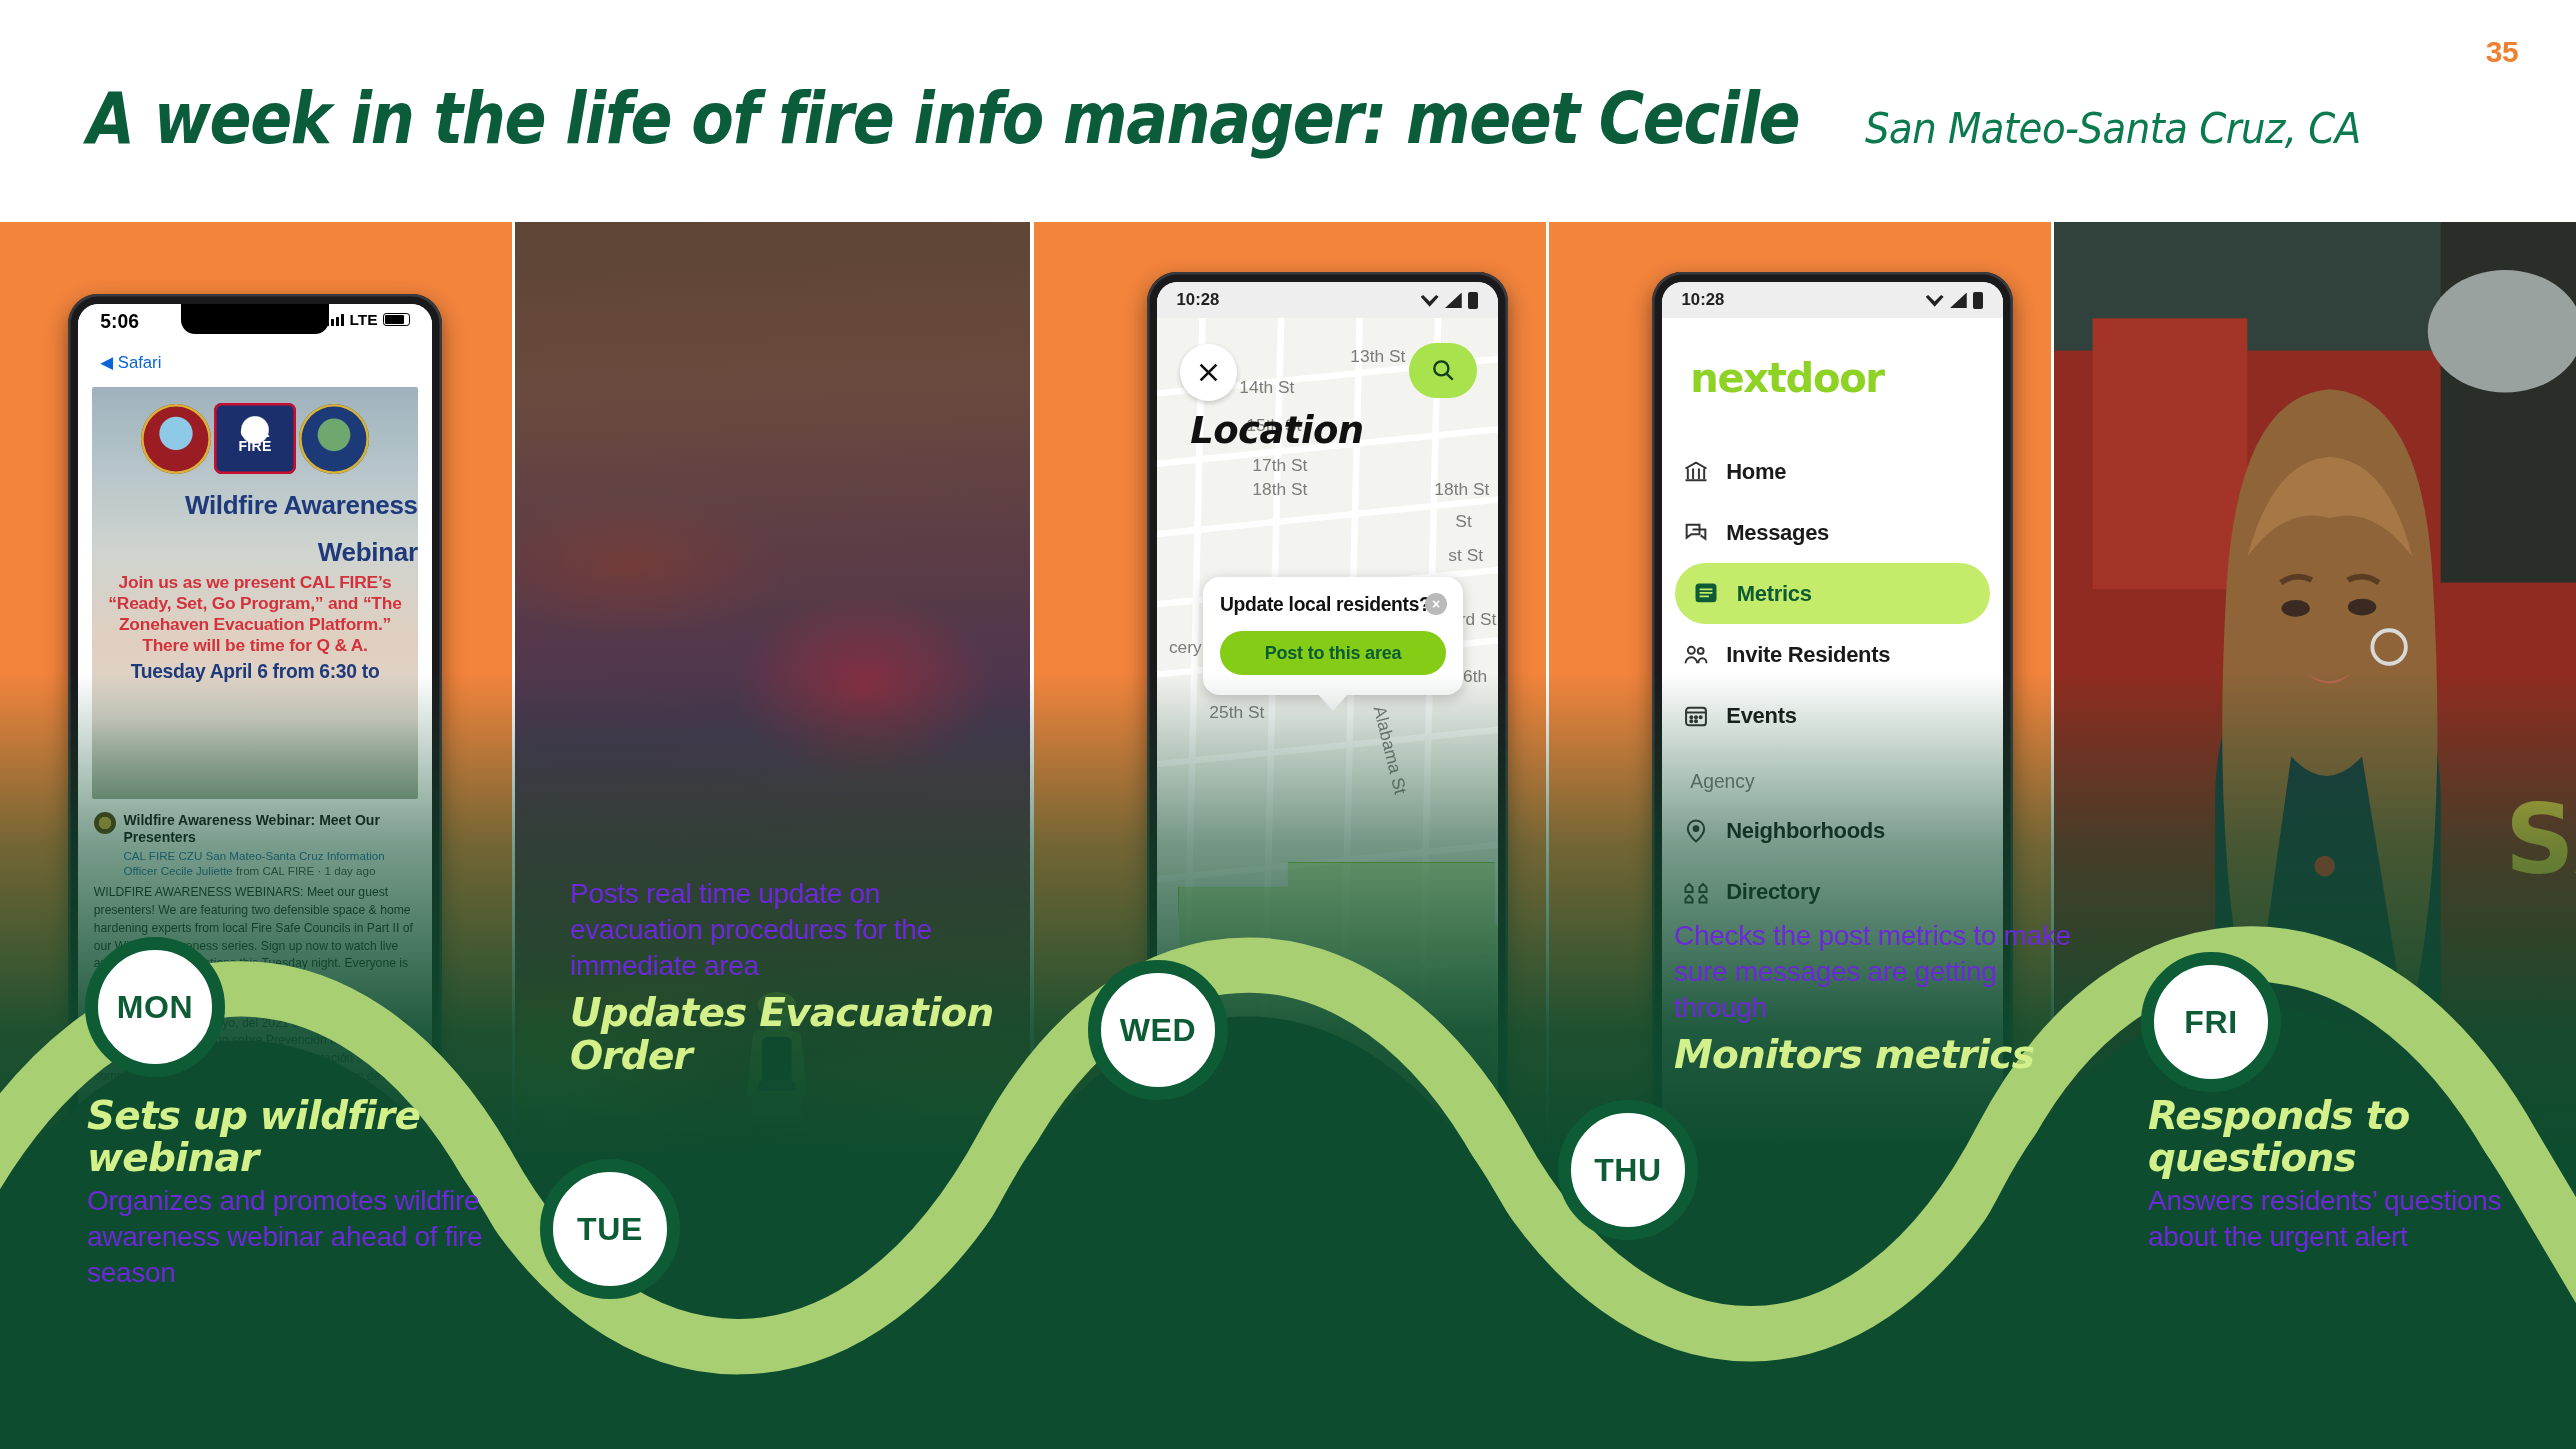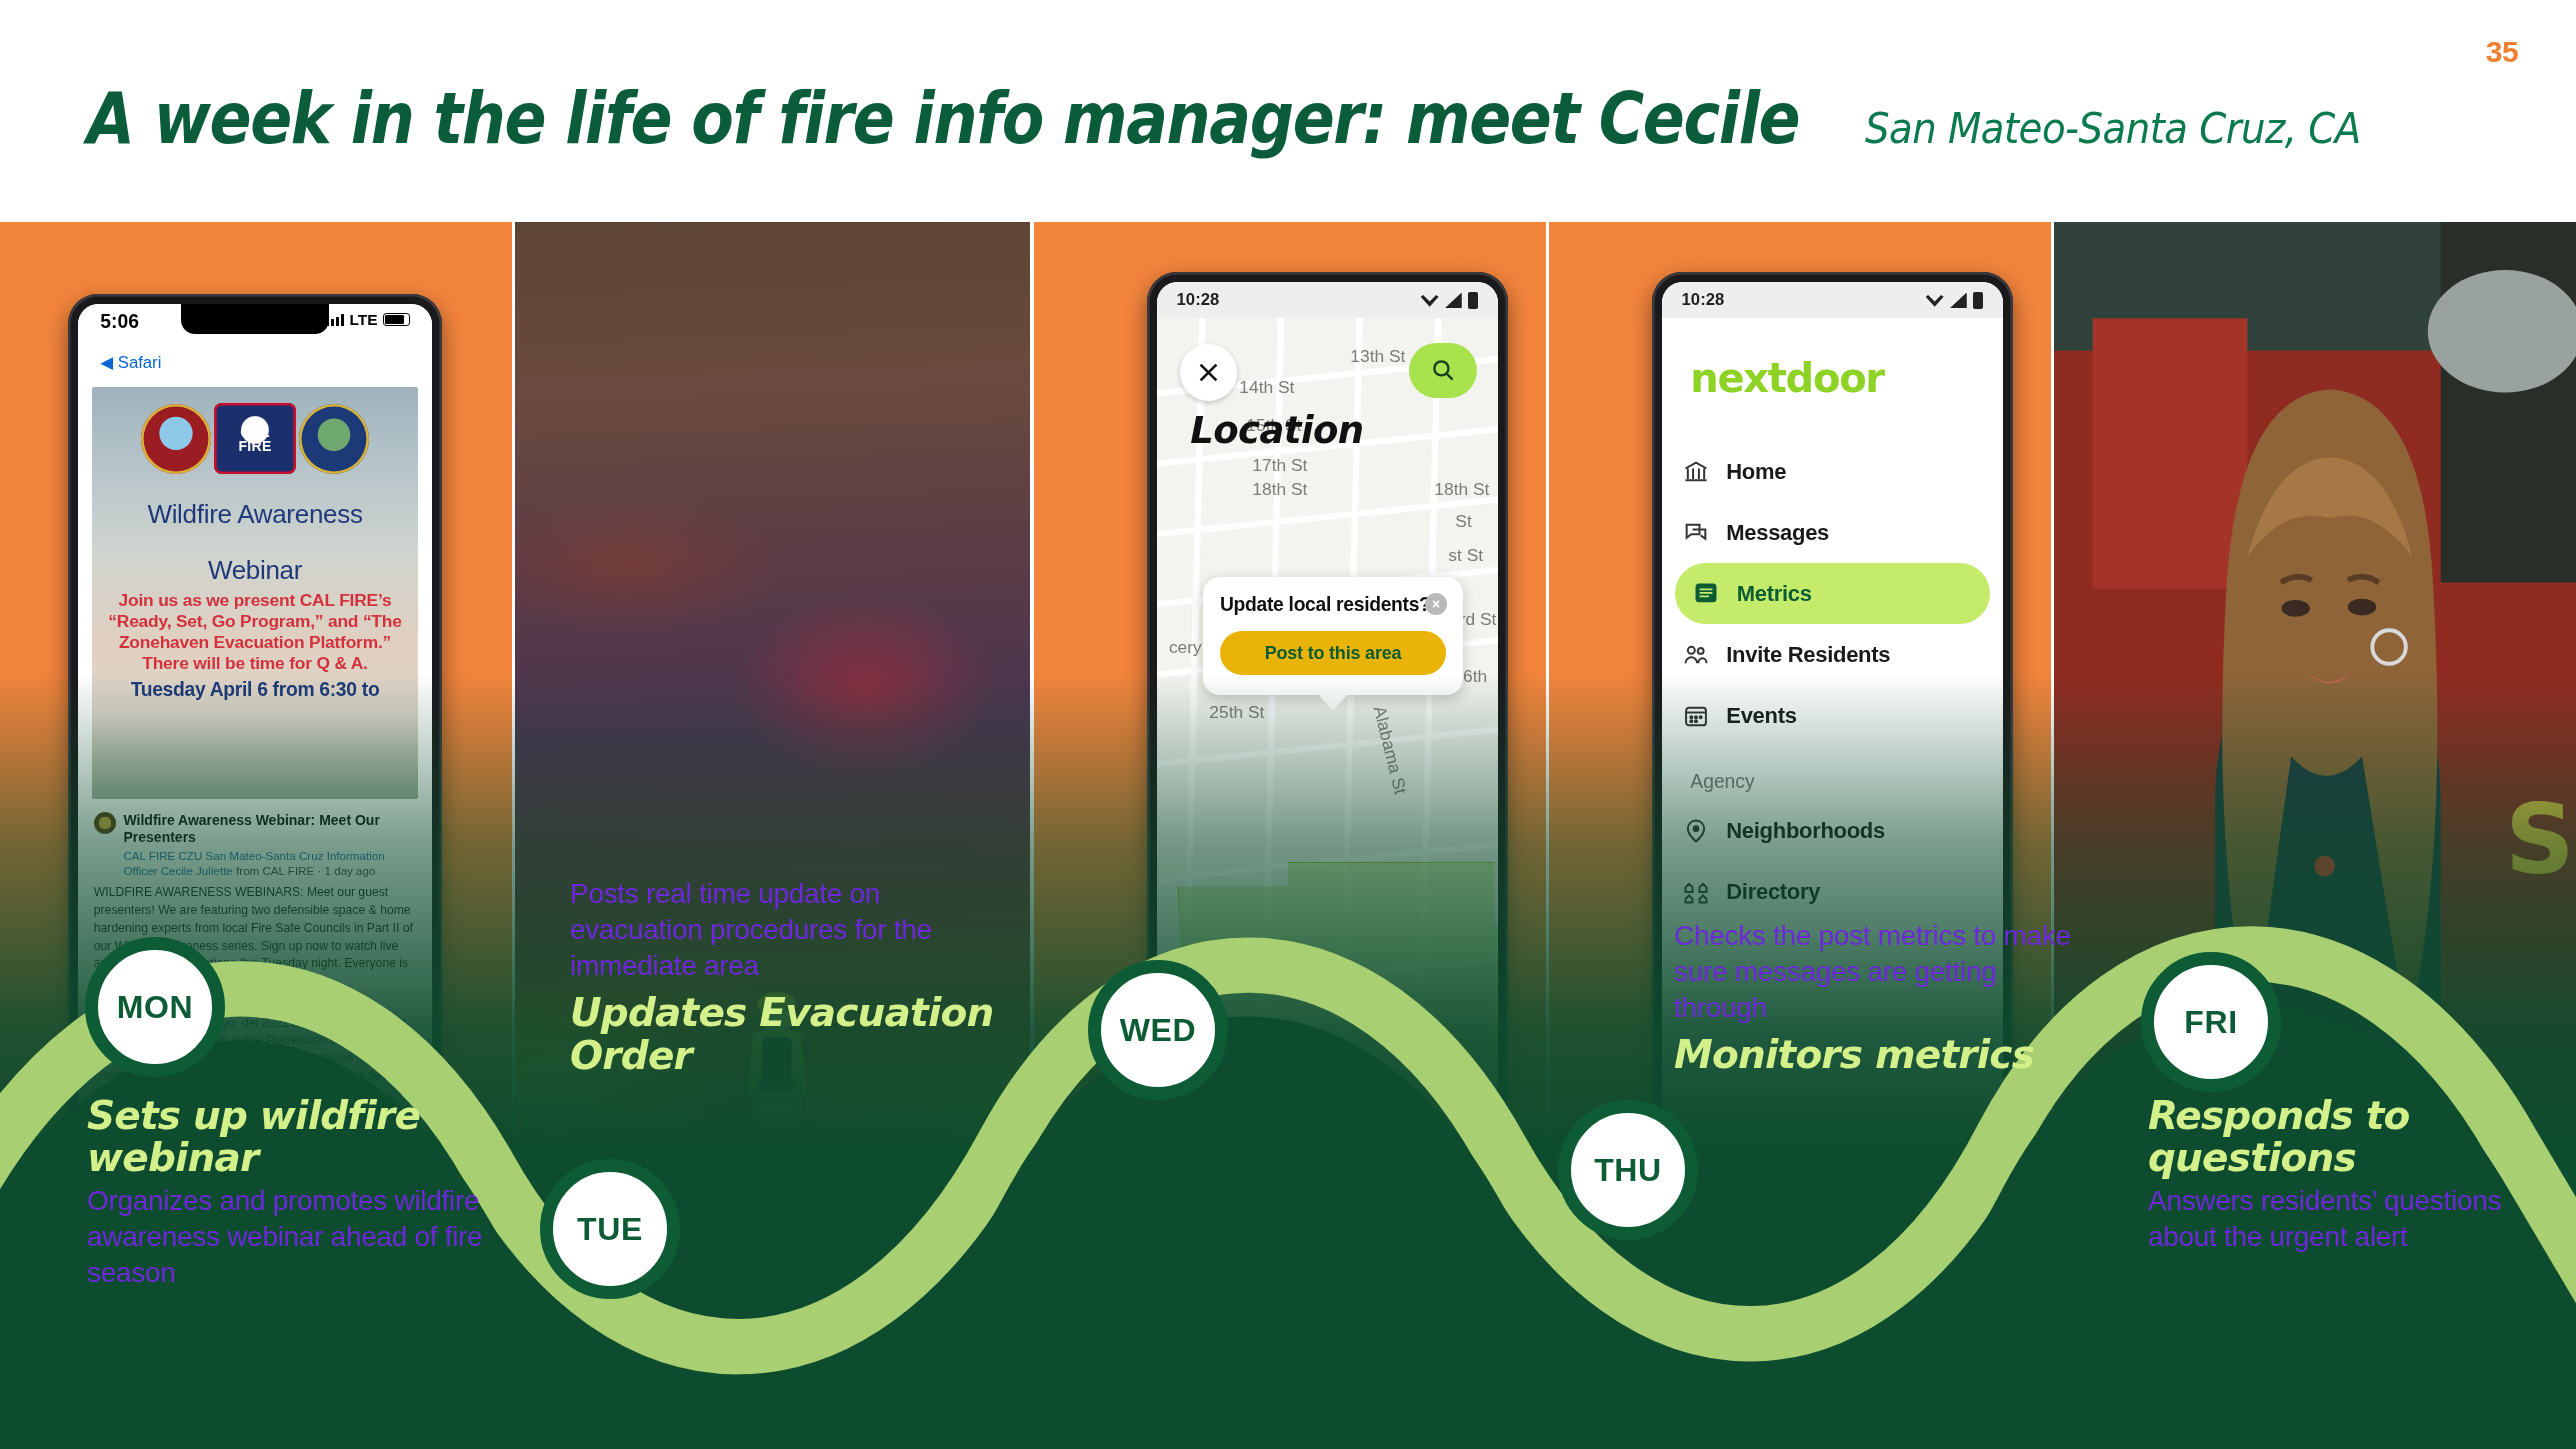--- a/index.html
+++ b/index.html
@@ -82,21 +82,21 @@
            background: linear-gradient(180deg,#9fb2bc 0%, #b4c3c9 18%, #cfd4cf 40%, #e0cfc0 62%, #ded6cc 80%, #9fae9a 100%); }
   .badges { display: flex; justify-content: center; align-items: center; gap: 2.6px; padding-top: 16.7px; }
   .badge { width: 70px; height: 70px; position: relative; }
   .badge-shield { position:absolute; inset:0; border-radius: 50%; }
   .badge-1 .badge-shield { background: radial-gradient(circle at 50% 42%, #8fc9e8 0 30%, #9b1c23 32% 100%); box-shadow: 0 0 0 2.6px #d9b23a inset; }
   .badge-2 { width: 82px; height: 71px; }
   .badge-2 .badge-shield { border-radius: 7.7px; background: radial-gradient(circle at 50% 38%, #ffffff 0 22%, #1a2f6b 24% 100%); box-shadow: 0 0 0 2.6px #c8102e inset; }
   .badge-3 .badge-shield { background: radial-gradient(circle at 50% 44%, #6ea86e 0 30%, #1c3a78 32% 100%); box-shadow: 0 0 0 2.6px #d9b23a inset; }
   .calfire-txt { position: absolute; left: 0; right: 0; top: 22px; text-align: center; color: #fff;
                  font-size: 14px; font-weight: bold; letter-spacing: 0.3px; line-height: 1; }
-  .flyer-h { text-align: center; color: #1f3a7a; font-weight: normal; font-size: 26px; line-height: 1.12; margin-top: 26px; letter-spacing: -0.3px;}
+  .flyer-h { text-align: right; color: #1f3a7a; font-weight: bold; font-size: 26px; line-height: 1.12; margin-top: 17px; letter-spacing: -0.3px;}
   .flyer-red { text-align: center; color: #d3323c; font-weight: bold; font-size: 17.4px; line-height: 1.2; margin-top: 5.2px; padding: 0 9px; letter-spacing: -0.2px;}
   .flyer-blue { text-align: center; color: #1f3a7a; font-weight: bold; font-size: 19.3px; margin-top: 5.2px; letter-spacing: -0.3px;}
   .post { padding: 13px 15.5px 0 15.5px; }
   .post-head { display: flex; gap: 7.7px; }
   .post-av { width: 22px; height: 22px; border-radius: 50%; background: radial-gradient(circle,#d4a73b 0 40%, #5a3f12 42% 100%); flex: 0 0 22px; }
   .post-title { font-size: 14px; font-weight: bold; color: #111; line-height: 1.2; }
   .post-meta { font-size: 11.6px; color: #4a4a4a; margin-top: 2.6px; line-height: 1.3; }
   .post-meta a { color: #2a6fb5; }
   .post-body { font-size: 12.2px; color: #1b1b1b; line-height: 1.45; margin-top: 6.4px; }
   .post-body a { color: #2a6fb5; }
@@ -134,21 +134,21 @@
                 background: #a8e24c; display: flex; align-items: center; justify-content: center; }
   .loc-title { position: absolute; left: 33px; top: 91px; font-size: 37px; font-weight: bold; font-style: italic;
                color: #111; font-family: "DejaVu Sans", sans-serif; letter-spacing: -0.6px; }
   .callout { position: absolute; left: 46px; right: 35px; top: 259px; background: #fff; border-radius: 16.7px;
              padding: 16.7px 16.7px 19.3px 16.7px; box-shadow: 0 3.9px 14px rgba(0,0,0,.2); }
   .callout::after { content:''; position:absolute; left: 50%; bottom: -16.7px; transform: translateX(-50%);
                     border-left: 16.7px solid transparent; border-right: 16.7px solid transparent; border-top: 18px solid #fff; }
   .callout-h { font-size: 19.3px; font-weight: bold; color: #111; letter-spacing: -0.3px; }
   .callout-x { position: absolute; right: 15.5px; top: 15.5px; width: 22px; height: 22px; border-radius: 50%; background: #b9b9b9;
                display:flex; align-items:center; justify-content:center; color:#fff; font-size: 14px; font-weight: bold; }
-  .callout-btn { margin-top: 15.5px; height: 44px; border-radius: 22px; background: #eab308; color: #0a5c33;
+  .callout-btn { margin-top: 15.5px; height: 44px; border-radius: 22px; background: #84cc16; color: #0a5c33;
                  display: flex; align-items: center; justify-content: center; font-size: 18px; font-weight: bold; letter-spacing: -0.2px;}
 
   
   .nd-screen { position: absolute; inset: 36px 0 0 0; background: #fff; padding: 37px 0 0 0; }
   .nd-logo { font-size: 40px; font-weight: bold; color: #8ed225; letter-spacing: -1.3px; padding-left: 28px;
              font-family: "DejaVu Sans", sans-serif; }
   .nd-list { margin-top: 40px; }
   .nd-item { display: flex; align-items: center; gap: 16.7px; padding: 0 19.3px; height: 61px; }
   .nd-item.active { background: #c4ec6a; border-radius: 31px; margin: 0 13px; padding: 0 16.7px; }
   .nd-lbl { font-size: 22px; font-weight: 600; color: #1a1a1a; letter-spacing: -0.3px;}

